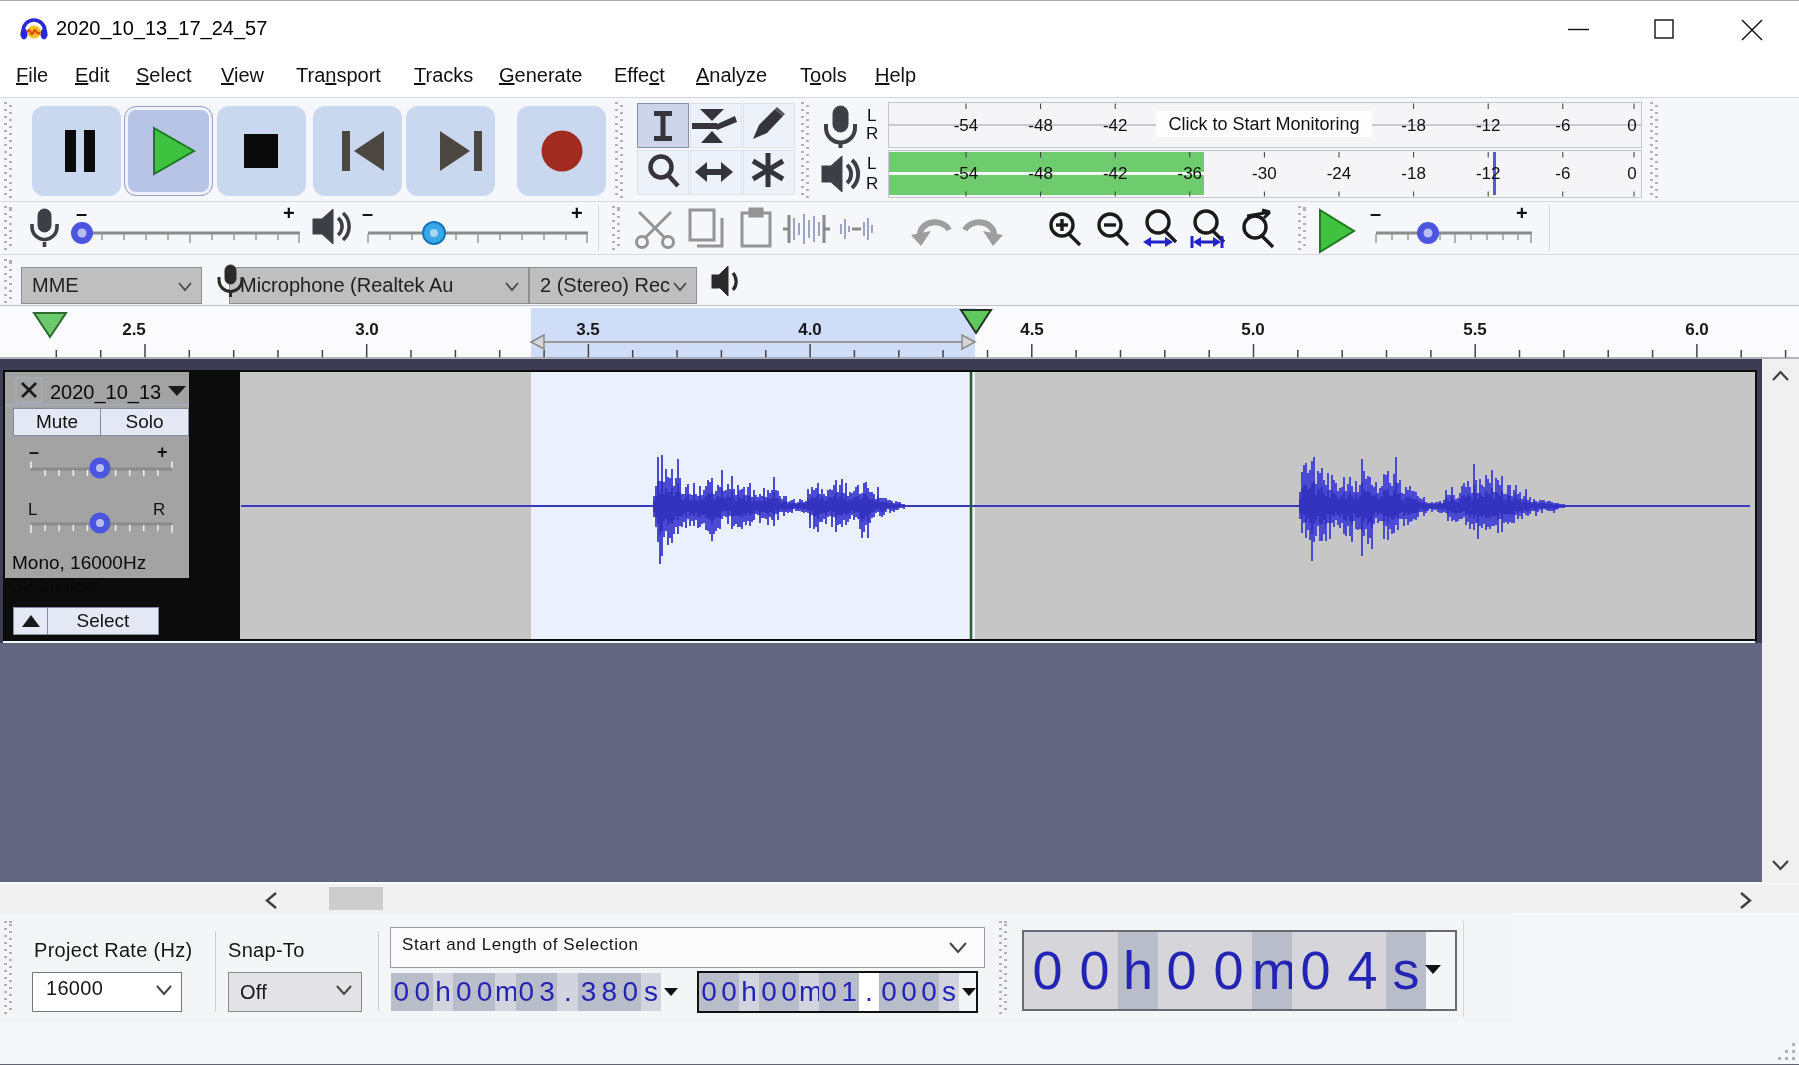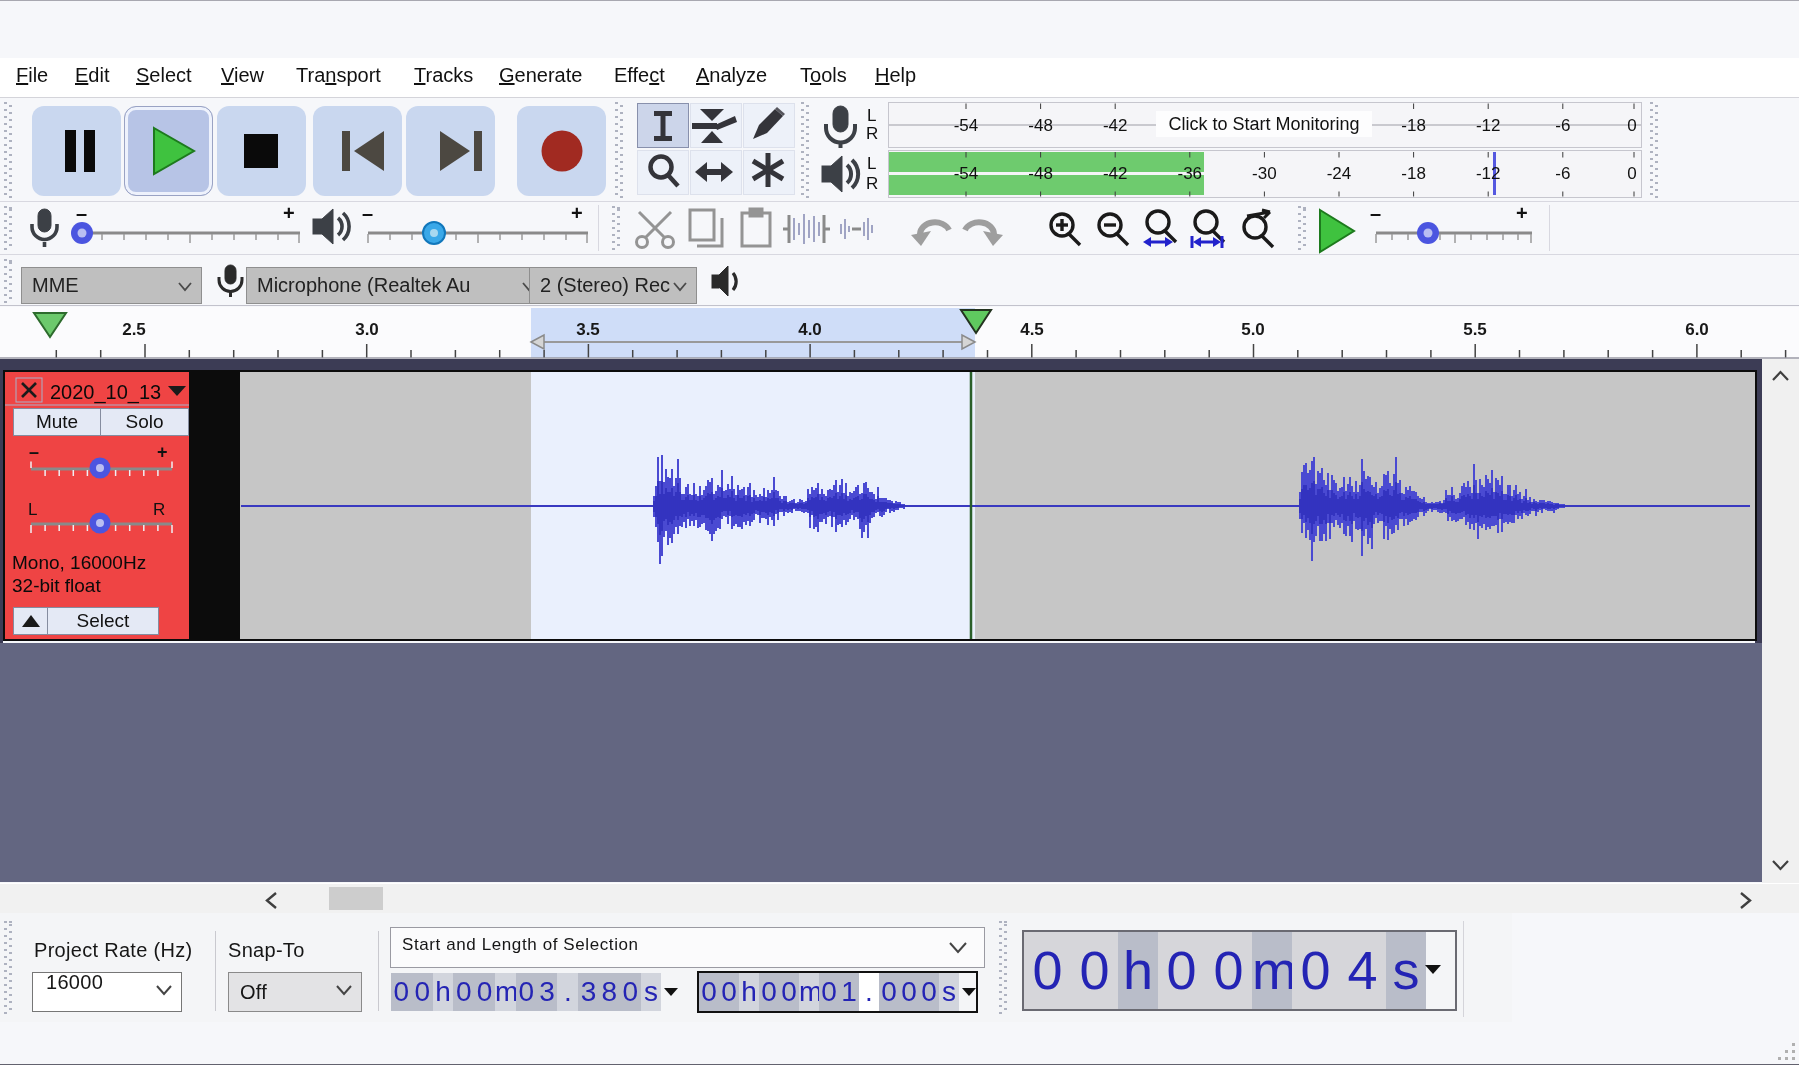--- a/index.html
+++ b/index.html
@@ -57,20 +57,36 @@
 .stlabel { position:absolute; font-size:20px; color:#161616; letter-spacing:0.3px; }
 .digit { position:absolute; top:0; height:100%; font-size:30px; color:#2424b4; text-align:center; line-height:38px; }
 
 
 #statusbar { left:0; top:1021px; width:1799px; height:42px; background:#f0f0f0; border-top:1px solid #d9d9d9; font-size:20px; color:#1a1a1a; }
 </style>
 </head>
 <body>
 <div id="app">
 
+  <div id="titlebar" class="abs">
+    <svg class="abs" style="left:19px;top:13px" width="30" height="30" viewBox="0 0 30 30">
+      <path d="M4 17 a11 11 0 0 1 22 0" fill="none" stroke="#2a2ad0" stroke-width="3.6"></path>
+      <ellipse cx="5" cy="20" rx="3.6" ry="5.4" fill="#2a2ad0"></ellipse>
+      <ellipse cx="25" cy="20" rx="3.6" ry="5.4" fill="#2a2ad0"></ellipse>
+      <ellipse cx="15" cy="18" rx="7" ry="6.5" fill="#f5c02a"></ellipse>
+      <path d="M8 18 q2 -3 3.5 0 q1.5 4 3 0 q1.5 -4 3 0 q1.5 3 3.5 0" fill="none" stroke="#e05010" stroke-width="2.4"></path>
+    </svg>
+    <div id="title-text" class="abs">2020_10_13_17_24_57</div>
+    <svg class="abs" style="left:1560px;top:0" width="220" height="57" viewBox="0 0 220 57">
+      <line x1="8" y1="28.5" x2="29" y2="28.5" stroke="#111" stroke-width="1.4"></line>
+      <rect x="95" y="19" width="18" height="18" fill="none" stroke="#111" stroke-width="1.4"></rect>
+      <line x1="182" y1="19" x2="202" y2="39" stroke="#111" stroke-width="1.4"></line>
+      <line x1="202" y1="19" x2="182" y2="39" stroke="#111" stroke-width="1.4"></line>
+    </svg>
+  </div>
 
   <div id="menubar" class="abs">
     <span class="mi" style="left:16px"><u>F</u>ile</span>
     <span class="mi" style="left:75px"><u>E</u>dit</span>
     <span class="mi" style="left:136px"><u>S</u>elect</span>
     <span class="mi" style="left:221px"><u>V</u>iew</span>
     <span class="mi" style="left:296px">Tra<u>n</u>sport</span>
     <span class="mi" style="left:414px"><u>T</u>racks</span>
     <span class="mi" style="left:499px"><u>G</u>enerate</span>
     <span class="mi" style="left:614px">Effe<u>c</u>t</span>
@@ -397,21 +413,21 @@
       <circle cx="1428" cy="31" r="11" fill="#4b55e0"></circle>
         <circle cx="1428" cy="31" r="4.5" fill="#b9bef2"></circle>
     </svg>
 
     <div class="grip" style="left:4px;top:161px;height:44px"></div>
     <div class="combo" style="left:21px;width:181px">MME<span class="chev">
           <svg width="16" height="11">
             <path d="M2 2 L8 9 L14 2" fill="none" stroke="#4a4a4a" stroke-width="1.8"></path>
           </svg>
         </span></div>
-    <div class="combo" style="left:246px;width:300px">Microphone (Realtek Au<span class="chev">
+    <div class="combo" style="left:229px;width:300px">Microphone (Realtek Au<span class="chev">
           <svg width="16" height="11">
             <path d="M2 2 L8 9 L14 2" fill="none" stroke="#4a4a4a" stroke-width="1.8"></path>
           </svg>
         </span></div>
     <div class="combo" style="left:529px;width:168px">2 (Stereo) Rec<span class="chev">
           <svg width="16" height="11">
             <path d="M2 2 L8 9 L14 2" fill="none" stroke="#4a4a4a" stroke-width="1.8"></path>
           </svg>
         </span></div>
     <svg class="abs" style="left:214px;top:164px" width="530" height="40" viewBox="0 0 530 40">
@@ -491,21 +507,21 @@
       </svg>
   </div>
 
   <div class="abs" style="left:0;top:358px;width:1762px;height:14px;background:#3c3c55"></div>
   <div class="abs" style="left:0;top:372px;width:3px;height:270px;background:#3c3c55"></div>
   <div class="abs" style="left:0;top:642px;width:1762px;height:239px;background:#636681"></div>
   <div class="abs" style="left:1755px;top:358px;width:7px;height:284px;background:#3c3c55"></div>
 
   <div class="abs" style="left:3px;top:369px;width:1754px;height:271px;background:#0c0c0c"></div>
 
-  <div id="trackpanel" class="abs" style="left:5px;top:371px;width:184px;height:267px;background:#ef4444">
+  <div id="trackpanel" class="abs" style="left:5px;top:371px;width:184px;height:206px;background:#a3a3a3">
     <svg class="abs" style="left:0;top:0" width="184" height="267" viewBox="0 0 184 267">
       <rect x="11" y="6" width="26" height="24" fill="none" stroke="#aab0c8" stroke-width="1"></rect>
       <line x1="17" y1="11" x2="31" y2="25" stroke="#1a1a1a" stroke-width="2.6"></line>
       <line x1="31" y1="11" x2="17" y2="25" stroke="#1a1a1a" stroke-width="2.6"></line>
       <path d="M163 14 L181 14 L172 24 Z" fill="#1a1a1a"></path>
       <line x1="0" y1="33" x2="184" y2="33" stroke="#aab0c8" stroke-width="1"></line>
       <line x1="0" y1="97" x2="184" y2="97" stroke="#f2f4fa" stroke-width="1" opacity="0"></line>
       <text x="45" y="27" font-size="20" fill="#0a0a0a" font-family="Liberation Sans, sans-serif">2020_10_13</text>
       <text x="24" y="86" font-size="18" font-weight="bold" fill="#111" font-family="Liberation Sans, sans-serif">–</text>
       <text x="152" y="86" font-size="18" font-weight="bold" fill="#111" font-family="Liberation Sans, sans-serif">+</text>
@@ -571,21 +587,21 @@
   </svg>
   <svg class="abs" style="left:1762px;top:358px" width="37" height="524" viewBox="0 0 37 524">
     <path d="M11 21 L18.5 13 L26 21" fill="none" stroke="#3f3f3f" stroke-width="2.2"></path>
     <path d="M11 502 L18.5 510 L26 502" fill="none" stroke="#3f3f3f" stroke-width="2.2"></path>
   </svg>
 
   <div id="seltb" class="abs">
     <div class="grip" style="position:absolute;left:4px;top:8px;height:94px"></div>
     <div class="stlabel" style="left:34px;top:26px">Project Rate (Hz)</div>
     <div class="abs" style="left:32px;top:59px;width:150px;height:40px;background:#fff;border:1px solid #767676"></div>
-    <div class="stlabel" style="left:46px;top:58px">16000</div>
+    <div class="stlabel" style="left:46px;top:64px">16000</div>
     <svg class="abs" style="left:155px;top:70px" width="20" height="14">
         <path d="M2 3 L9 11 L16 3" fill="none" stroke="#444" stroke-width="2"></path>
       </svg>
     <div class="vsep" style="left:215px;top:18px;height:80px;background:#c9c9cf"></div>
     <div class="stlabel" style="left:228px;top:26px">Snap-To</div>
     <div class="abs" style="left:228px;top:59px;width:134px;height:40px;background:#e3e3e5;border:1px solid #8a8a8a"></div>
     <div class="stlabel" style="left:240px;top:68px">Off</div>
     <svg class="abs" style="left:335px;top:70px" width="20" height="14">
         <path d="M2 3 L9 11 L16 3" fill="none" stroke="#444" stroke-width="2"></path>
       </svg>

